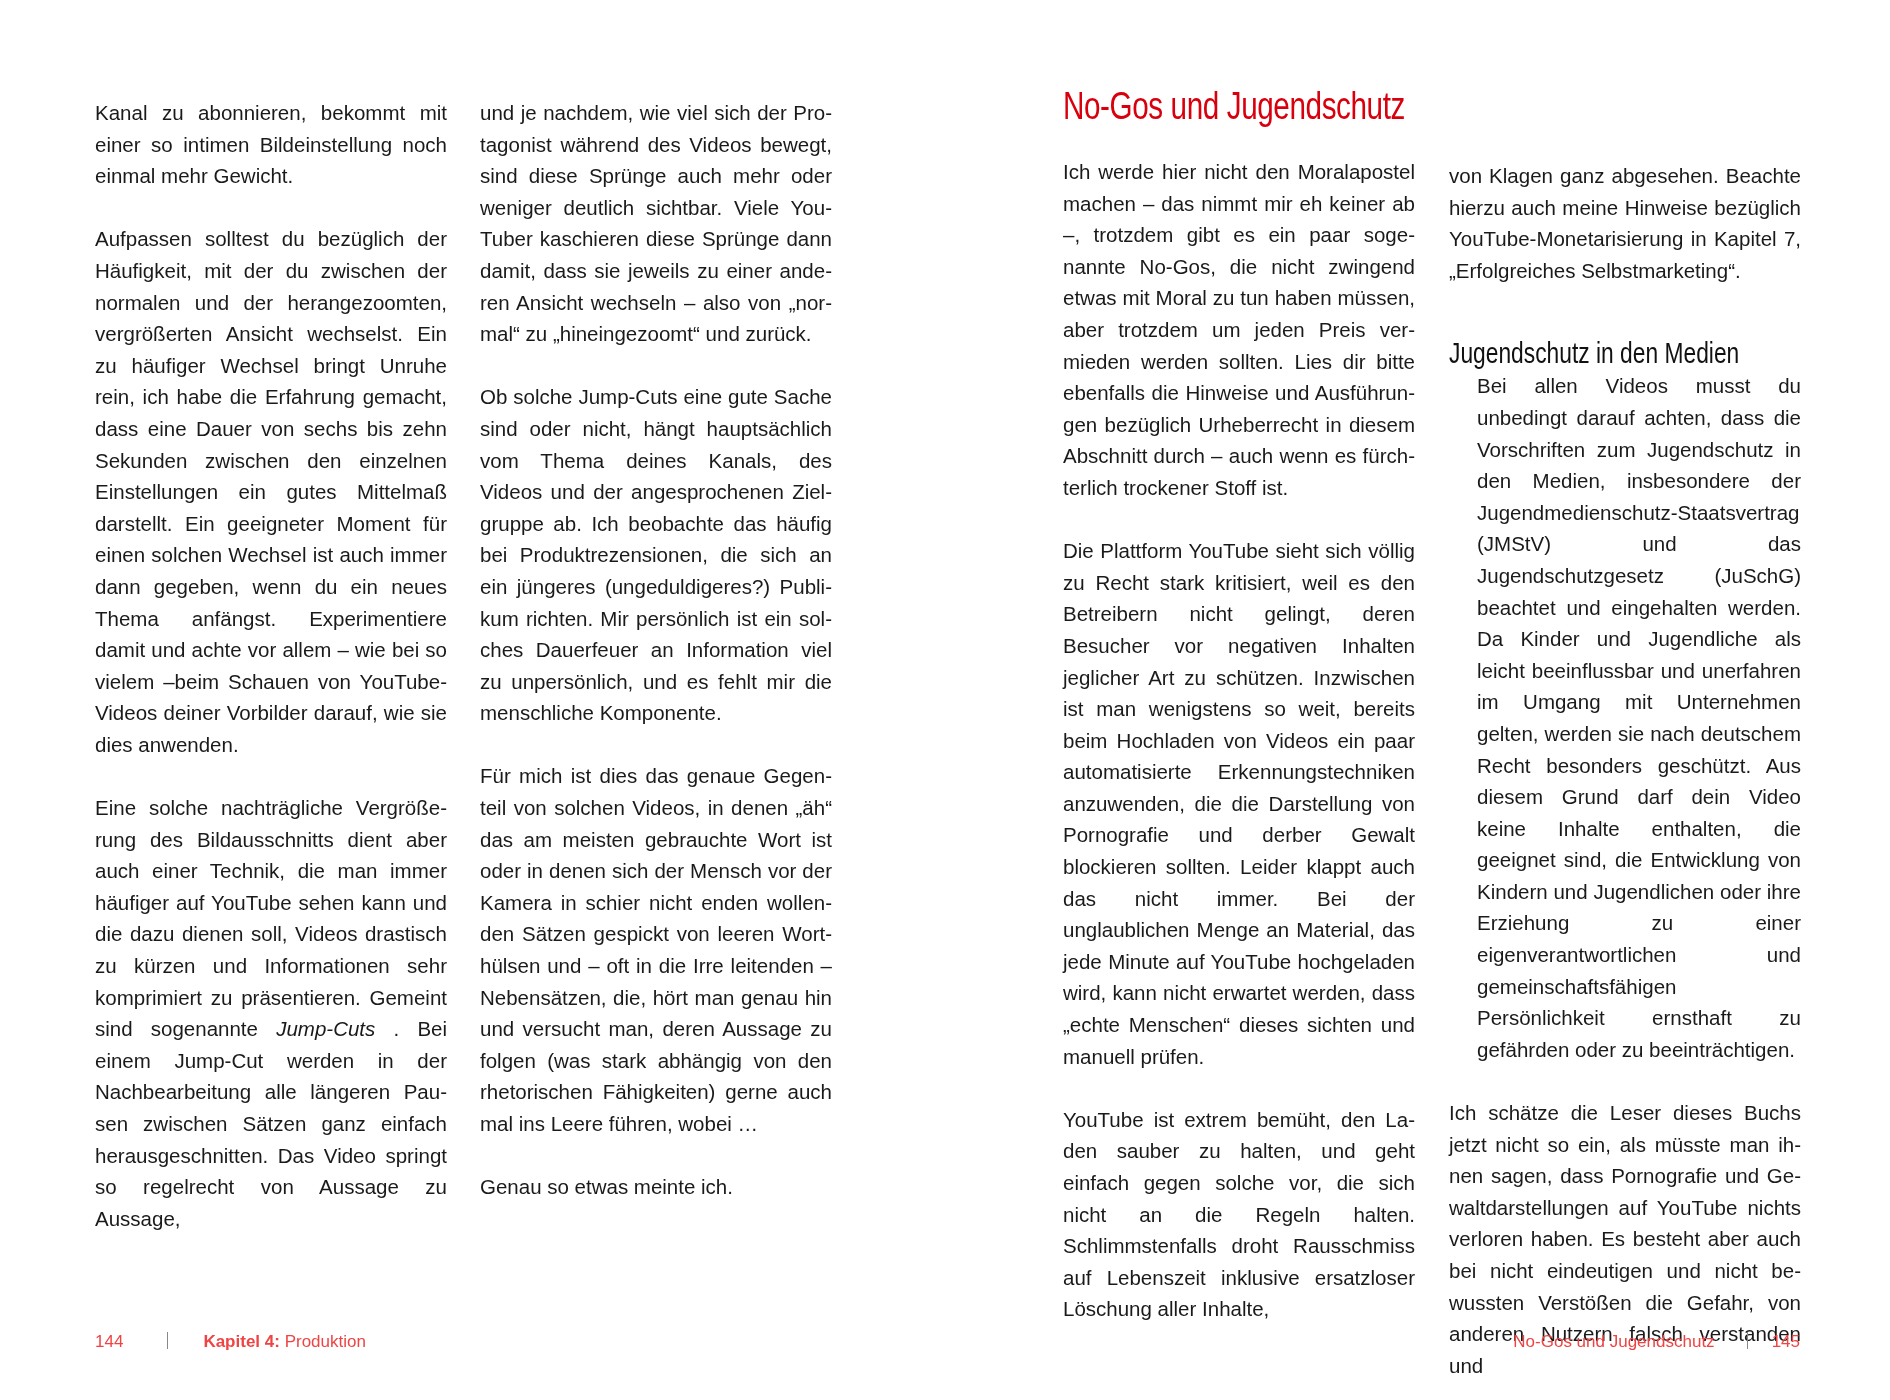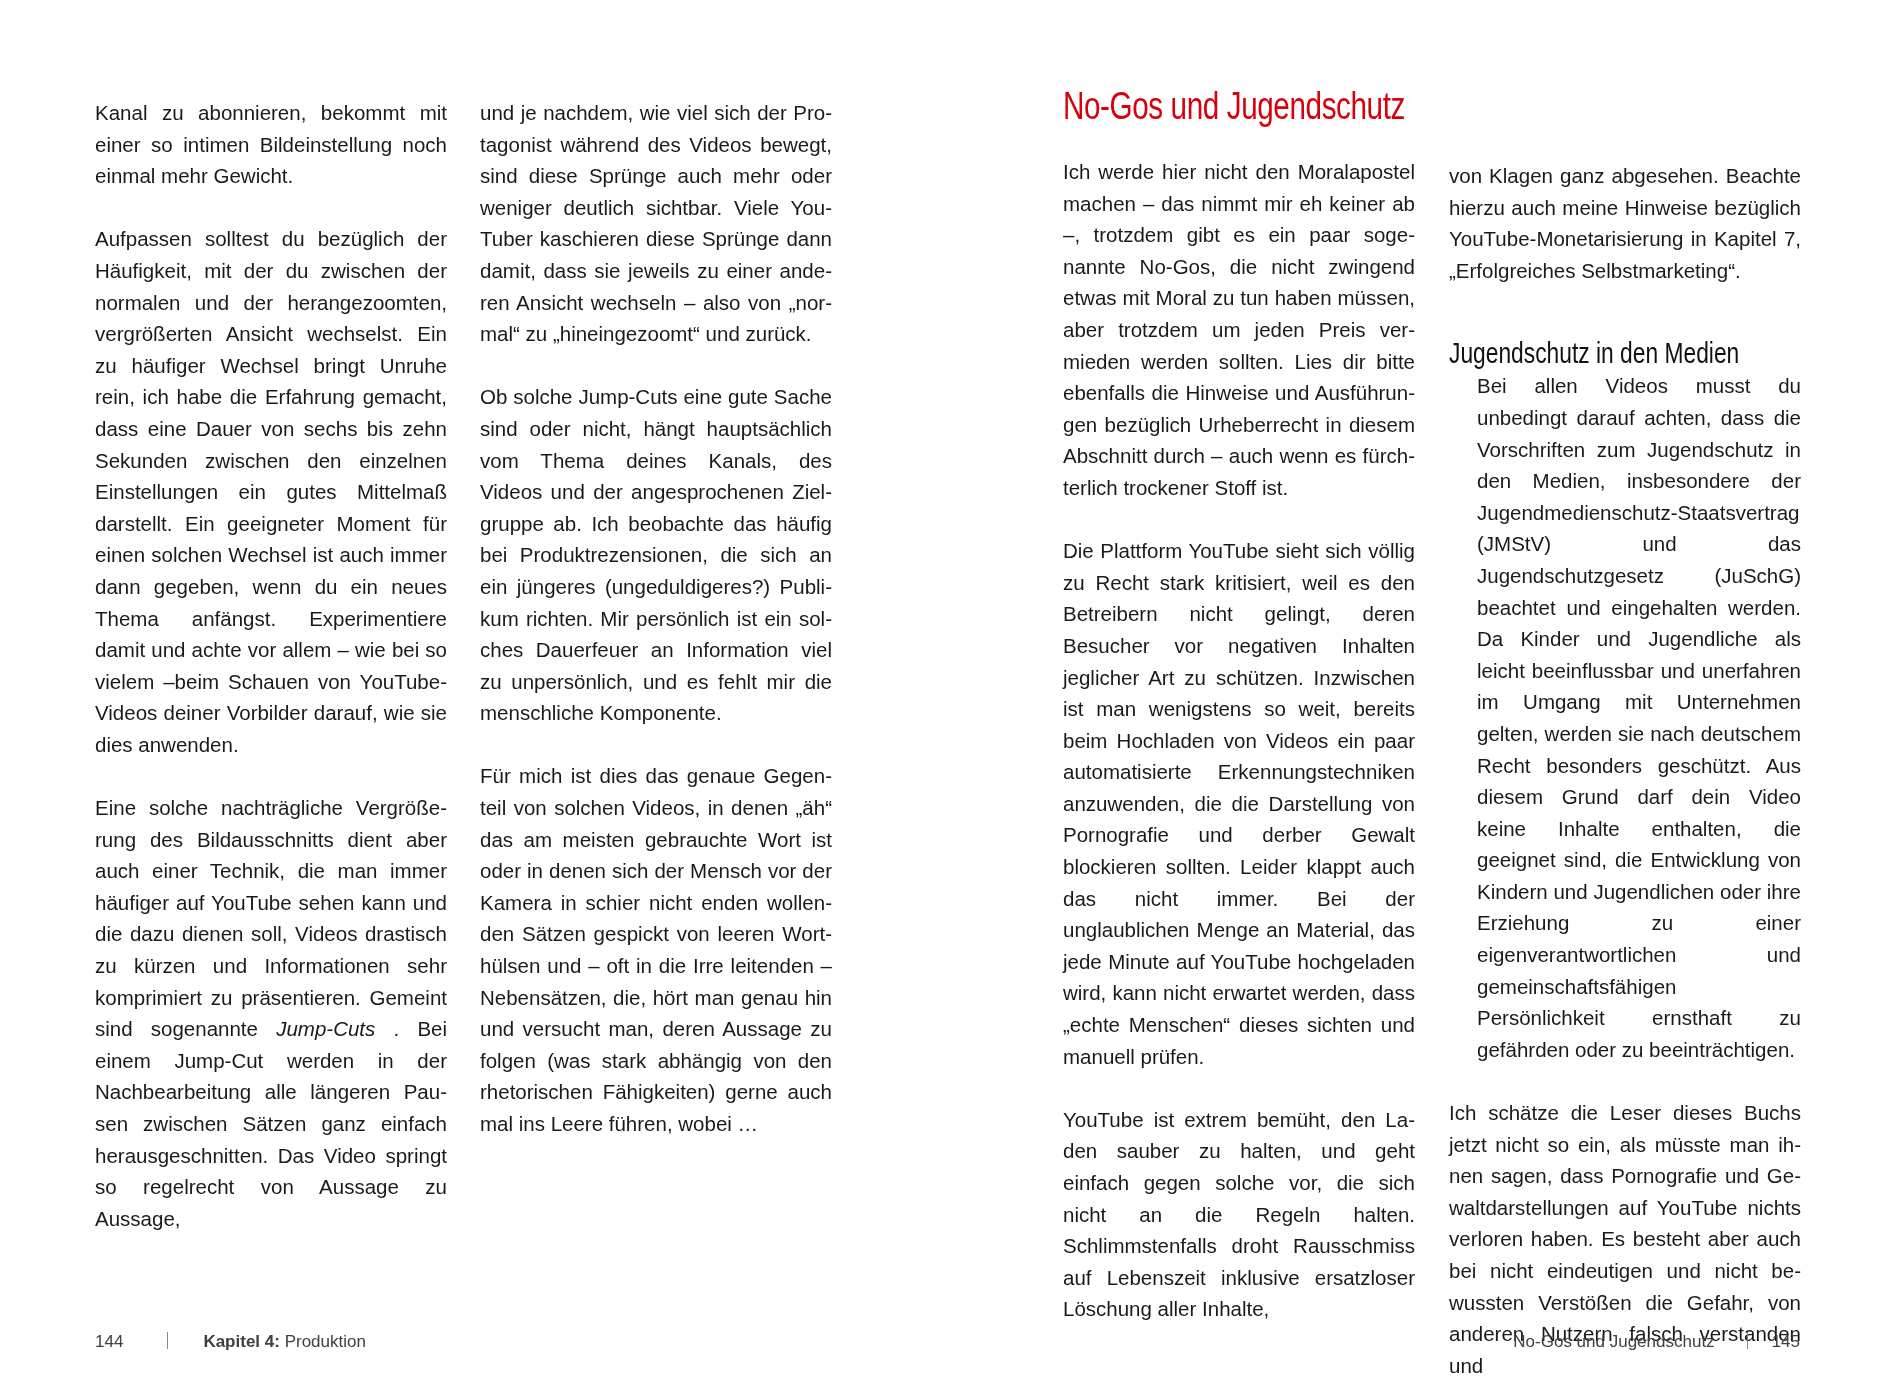--- a/index.html
+++ b/index.html
@@ -31,21 +31,21 @@
       transform: scaleX(0.78); transform-origin: left center; white-space: nowrap;
       letter-spacing: -0.5px;
     }
     .sub-heading {
       margin: 50px 0 0 0; font-weight: normal; color: #111;
       font-size: 30px; line-height: 34px;
       transform: scaleX(0.76); transform-origin: left center; white-space: nowrap;
     }
     .c4 .after-head { margin-top: 0; margin-left: 28px; }
     .footer {
-      position: absolute; top: 1331px; font-size: 17px; line-height: 22px; color: #404040;
+      position: absolute; top: 1331px; font-size: 17px; line-height: 22px; color: #ef4444;
       white-space: nowrap;
     }
     .footer .sep { display: inline-block; width: 1px; height: 17px; background: #888; vertical-align: -2px; }
     .left .footer { left: 95px; }
     .left .footer .num { margin-right: 44px; }
     .left .footer .sep { margin-right: 35px; }
     .right .footer { right: 90px; }
     .right .footer .label { margin-right: 32px; }
     .right .footer .sep { margin-right: 24px; }
     .bold { font-weight: bold; }
@@ -56,20 +56,21 @@
 <div class="page left">
   <div class="col c1">
     <p>Kanal zu abonnieren, bekommt mit einer so intimen Bildeinstellung noch einmal mehr Gewicht.</p>
     <p>Aufpassen solltest du bezüglich der Häufigkeit, mit der du zwischen der normalen und der herangezoomten, vergrößerten Ansicht wechselst. Ein zu häufiger Wechsel bringt Unruhe rein, ich habe die Erfahrung gemacht, dass eine Dauer von sechs bis zehn Sekunden zwischen den einzelnen Einstellungen ein gutes Mittelmaß darstellt. Ein geeigneter Moment für einen solchen Wechsel ist auch im­mer dann gegeben, wenn du ein neu­es Thema anfängst. Experimentiere damit und achte vor allem – wie bei so vielem –beim Schauen von YouTube-Videos deiner Vorbilder darauf, wie sie dies anwenden.</p>
     <p><span>Eine solche nachträgliche Vergröße­rung des Bildausschnitts dient aber auch einer Technik, die man immer häufiger auf YouTube sehen kann und die dazu dienen soll, Videos drastisch zu kürzen und Informationen sehr komprimiert zu präsentieren. Ge­meint sind sogenannte </span><em>Jump-Cuts</em><span> . Bei einem Jump-Cut werden in der Nachbearbeitung alle längeren Pau­sen zwischen Sätzen ganz einfach herausgeschnitten. Das Video springt so regelrecht von Aussage zu Aussage,</span></p>
   </div>
   <div class="col c2">
     <p>und je nachdem, wie viel sich der Pro­tagonist während des Videos bewegt, sind diese Sprünge auch mehr oder weniger deutlich sichtbar. Viele You­Tuber kaschieren diese Sprünge dann damit, dass sie jeweils zu einer ande­ren Ansicht wechseln – also von „nor­mal“ zu „hineingezoomt“ und zurück.</p>
     <p>Ob solche Jump-Cuts eine gute Sache sind oder nicht, hängt hauptsäch­lich vom Thema deines Kanals, des Videos und der angesprochenen Ziel­gruppe ab. Ich beobachte das häufig bei Produktrezensionen, die sich an ein jüngeres (ungeduldigeres?) Publi­kum richten. Mir persönlich ist ein sol­ches Dauerfeuer an Information viel zu unpersönlich, und es fehlt mir die menschliche Komponente.</p>
     <p>Für mich ist dies das genaue Gegen­teil von solchen Videos, in denen „äh“ das am meisten gebrauchte Wort ist oder in denen sich der Mensch vor der Kamera in schier nicht enden wollen­den Sätzen gespickt von leeren Wort­hülsen und – oft in die Irre leitenden – Nebensätzen, die, hört man genau hin und versucht man, deren Aussage zu folgen (was stark abhängig von den rhetorischen Fähigkeiten) gerne auch mal ins Leere führen, wobei …</p>
+    <p>Genau so etwas meinte ich.</p>
   </div>
   <div class="footer">
     <span class="num">144</span><span class="sep"></span><span class="bold">Kapitel 4:</span><span> Produktion</span>
   </div>
 </div>
 
 <div class="page right">
   <h1 class="chapter-title">No-Gos und Jugendschutz</h1>
   <div class="col c3">
     <p>Ich werde hier nicht den Moralapos­tel machen – das nimmt mir eh keiner ab –, trotzdem gibt es ein paar soge­nannte No-Gos, die nicht zwingend etwas mit Moral zu tun haben müssen, aber trotzdem um jeden Preis ver­mieden werden sollten. Lies dir bitte ebenfalls die Hinweise und Ausführun­gen bezüglich Urheberrecht in diesem Abschnitt durch – auch wenn es fürch­terlich trockener Stoff ist.</p>

